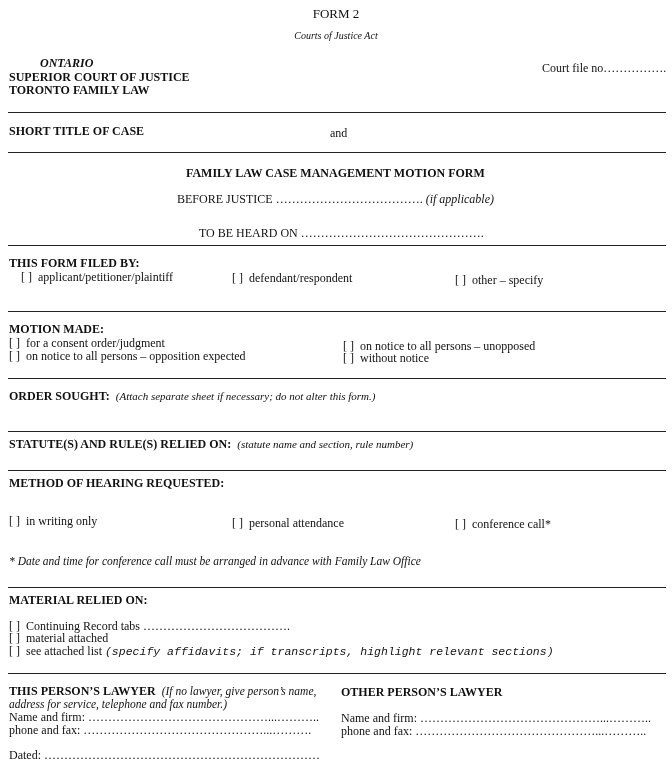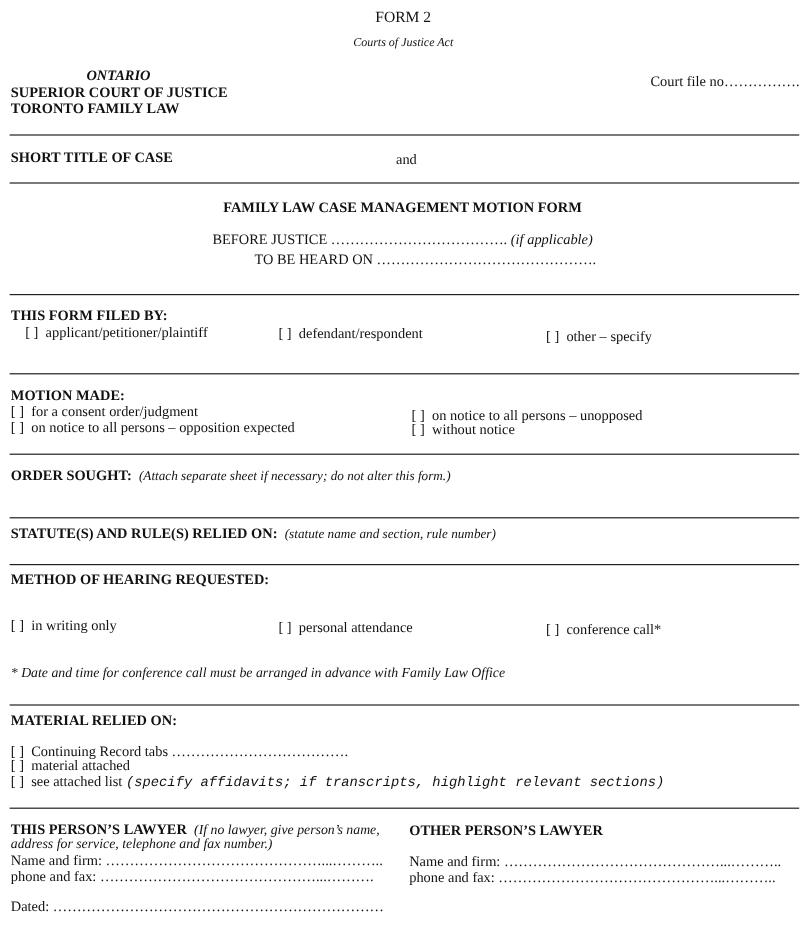--- a/index.html
+++ b/index.html
@@ -14,38 +14,38 @@
   .center { left: 0; right: 0; text-align: center; }
   .cb { display: inline-block; margin-right: 6px; }
   .lh { line-height: 12px; }
 </style>
 </head>
 <body>
 
 <div class="abs center" style="top:6px;font-size:13px;">FORM 2</div>
 <div class="abs center i" style="top:30px;font-size:10px;">Courts of Justice Act</div>
 
-<div class="abs b i" style="top:56px;left:40px;margin-left:32px;">ONTARIO</div>
+<div class="abs b i" style="top:56px;left:40px;">ONTARIO</div>
 <div class="abs b" style="top:70px;left:9px;">SUPERIOR COURT OF JUSTICE</div>
 <div class="abs b" style="top:83px;left:9px;">TORONTO FAMILY LAW</div>
 <div class="abs" style="top:61px;left:542px;">Court file no…………….</div>
 
 <div class="hr" style="top:112px;"></div>
 
 <div class="abs b" style="top:124px;left:9px;">SHORT TITLE OF CASE</div>
 <div class="abs" style="top:126px;left:330px;">and</div>
 
 <div class="hr" style="top:152px;"></div>
 
 <div class="abs b" style="top:166px;left:186px;">FAMILY LAW CASE MANAGEMENT MOTION FORM</div>
 <div class="abs" style="top:192px;left:177px;">
   <span>BEFORE JUSTICE ……………………………….</span>
   <span class="i">(if applicable)</span>
 </div>
-<div class="abs" style="top:209px;left:199px;margin-left:13px;">TO BE HEARD ON ……………………………………….</div>
+<div class="abs" style="top:226px;left:199px;">TO BE HEARD ON ……………………………………….</div>
 
 <div class="hr" style="top:245px;"></div>
 
 <div class="abs b" style="top:256px;left:9px;">THIS FORM FILED BY:</div>
 <div class="abs" style="top:270px;left:9px;padding-left:12px;">
   <span class="cb">[ ]</span><span>applicant/petitioner/plaintiff</span>
 </div>
 <div class="abs" style="top:271px;left:232px;">
   <span class="cb">[ ]</span><span>defendant/respondent</span>
 </div>

